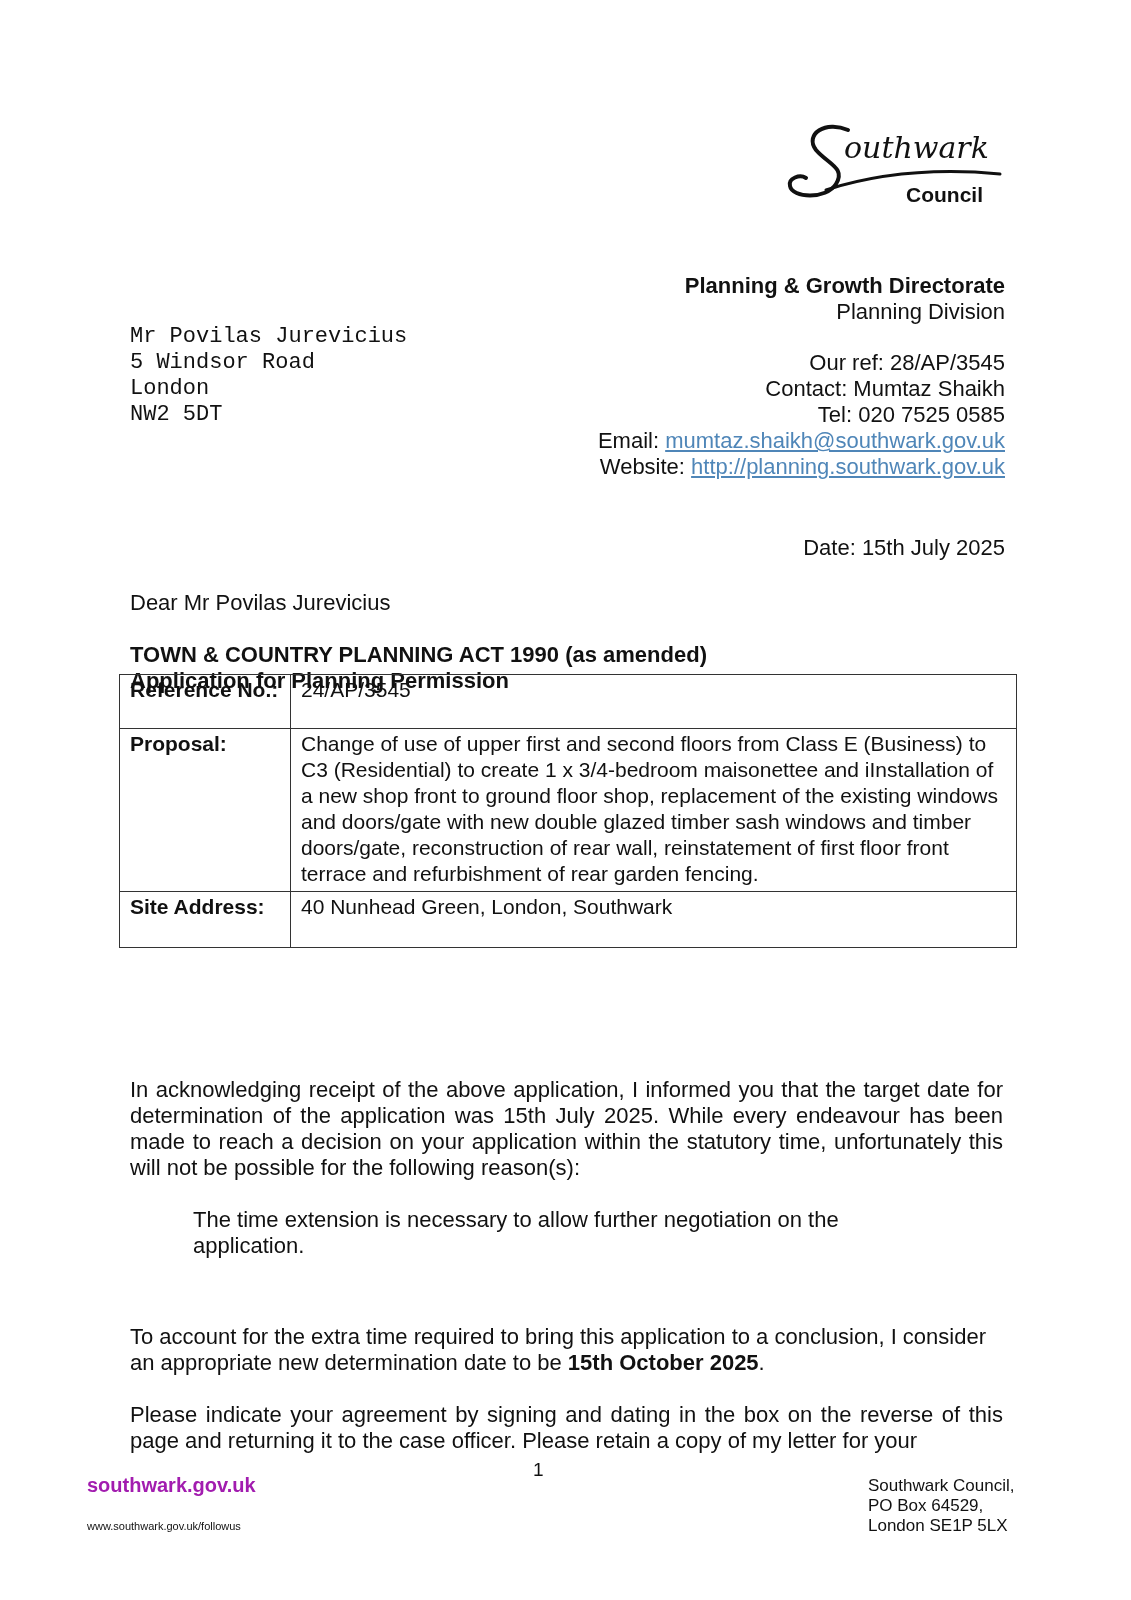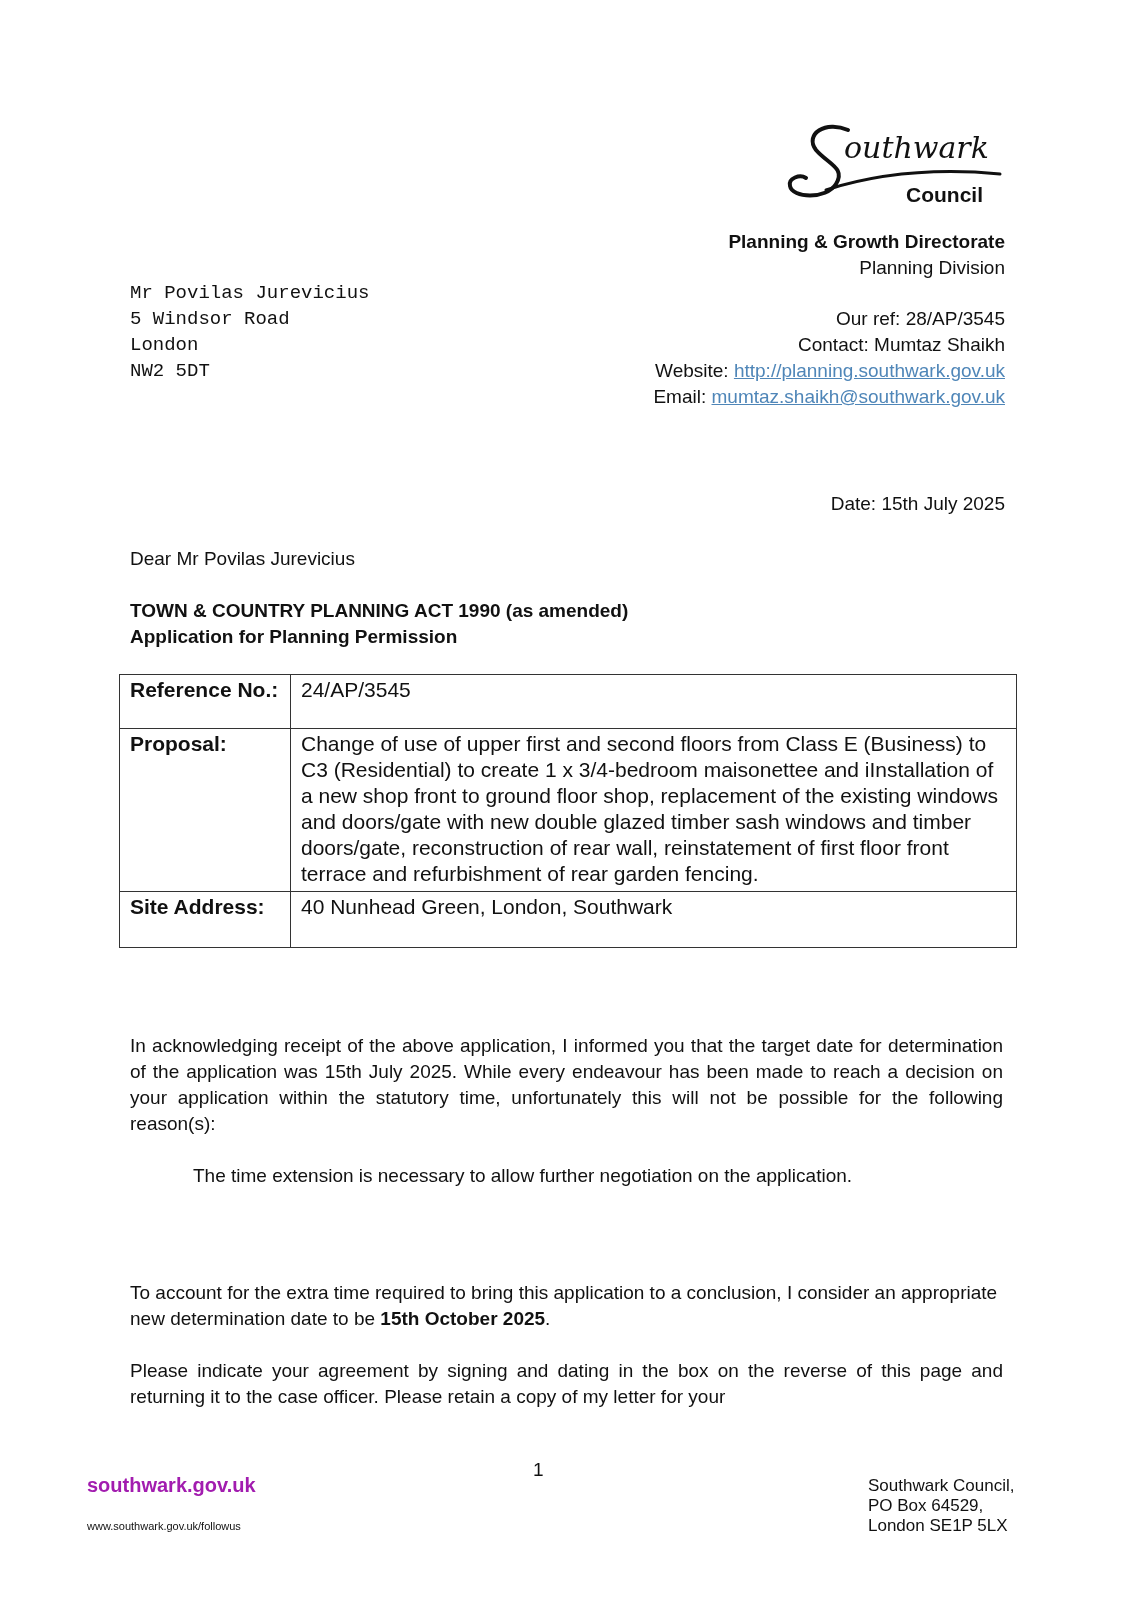--- a/index.html
+++ b/index.html
@@ -1,19 +1,19 @@
 <!DOCTYPE html>
 <html><head>
   <meta charset="utf-8">
   <style>
     html, body { margin: 0; padding: 0; background: #ffffff; }
     body { width: 1131px; height: 1600px; position: relative; overflow: hidden;
            font-family: "Liberation Sans", "DejaVu Sans", sans-serif; color: #111; }
     .abs { position: absolute; }
-    .t { font-size: 19px; line-height: 26px; }
+    .t { font-size: 22px; line-height: 26px; margin-top: 44px; }
     .right { text-align: right; }
     .bold { font-weight: bold; }
     a.link { color: #4f86b8; text-decoration: underline; }
     #logo { left: 786px; top: 112px; width: 220px; height: 96px; }
     #dept { right: 126px; top: 229px; }
     #recipient { left: 130px; top: 280px; font-family: Liberation Mono, monospace; }
     #refs { right: 126px; top: 306px; }
     #date { right: 126px; top: 491px; }
     #salutation { left: 130px; top: 546px; }
     #heading { left: 130px; top: 598px; }
@@ -49,22 +49,23 @@
 <div id="recipient" class="abs t">
   <div>Mr Povilas Jurevicius</div>
   <div>5 Windsor Road</div>
   <div>London</div>
   <div>NW2 5DT</div>
 </div>
 
 <div id="refs" class="abs t right">
   <div>Our ref: 28/AP/3545</div>
   <div>Contact: Mumtaz Shaikh</div>
+  <div>Tel: 020 7525 0585</div>
+  <div><span>Email: </span><a class="link">mumtaz.shaikh@southwark.gov.uk</a></div>
   <div><span>Website: </span><a class="link">http://planning.southwark.gov.uk</a></div>
-  <div><span>Email: </span><a class="link">mumtaz.shaikh@southwark.gov.uk</a></div>
 </div>
 
 <div id="date" class="abs t right">Date: 15th July 2025</div>
 
 <div id="salutation" class="abs t">Dear Mr Povilas Jurevicius</div>
 
 <div id="heading" class="abs t bold">
   <div>TOWN &amp; COUNTRY PLANNING ACT 1990 (as amended)</div>
   <div>Application for Planning Permission</div>
 </div>

